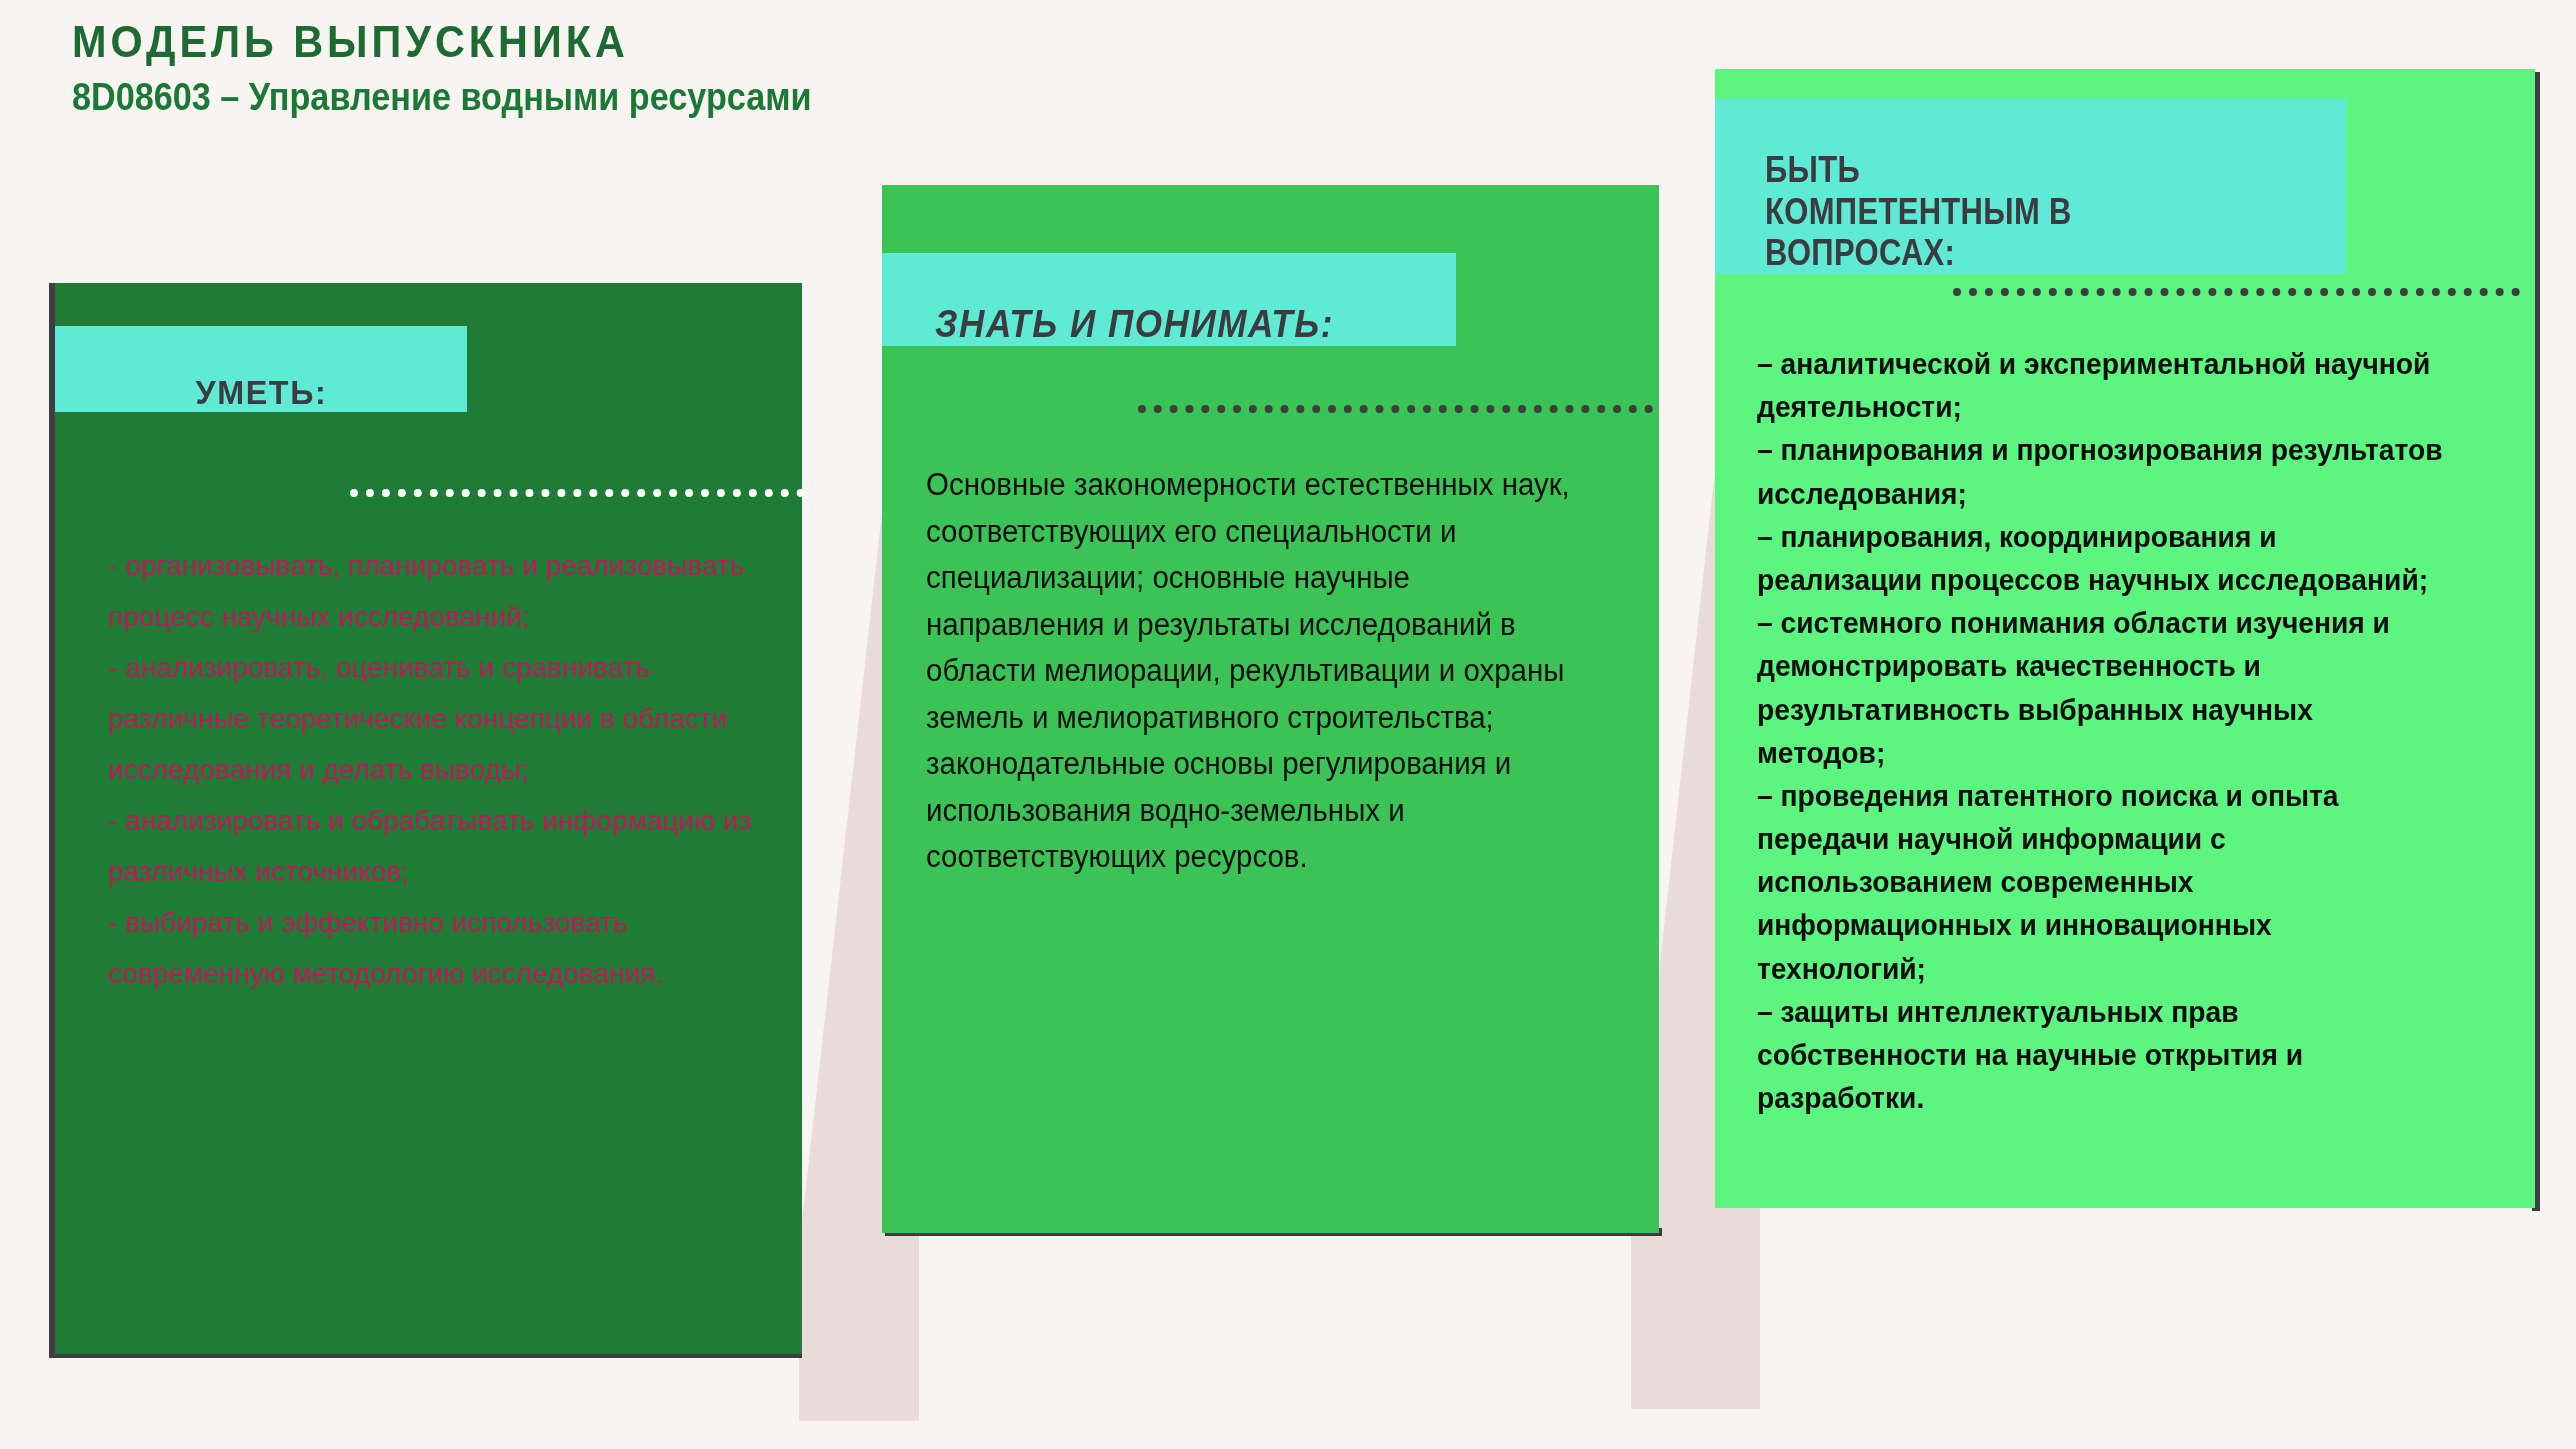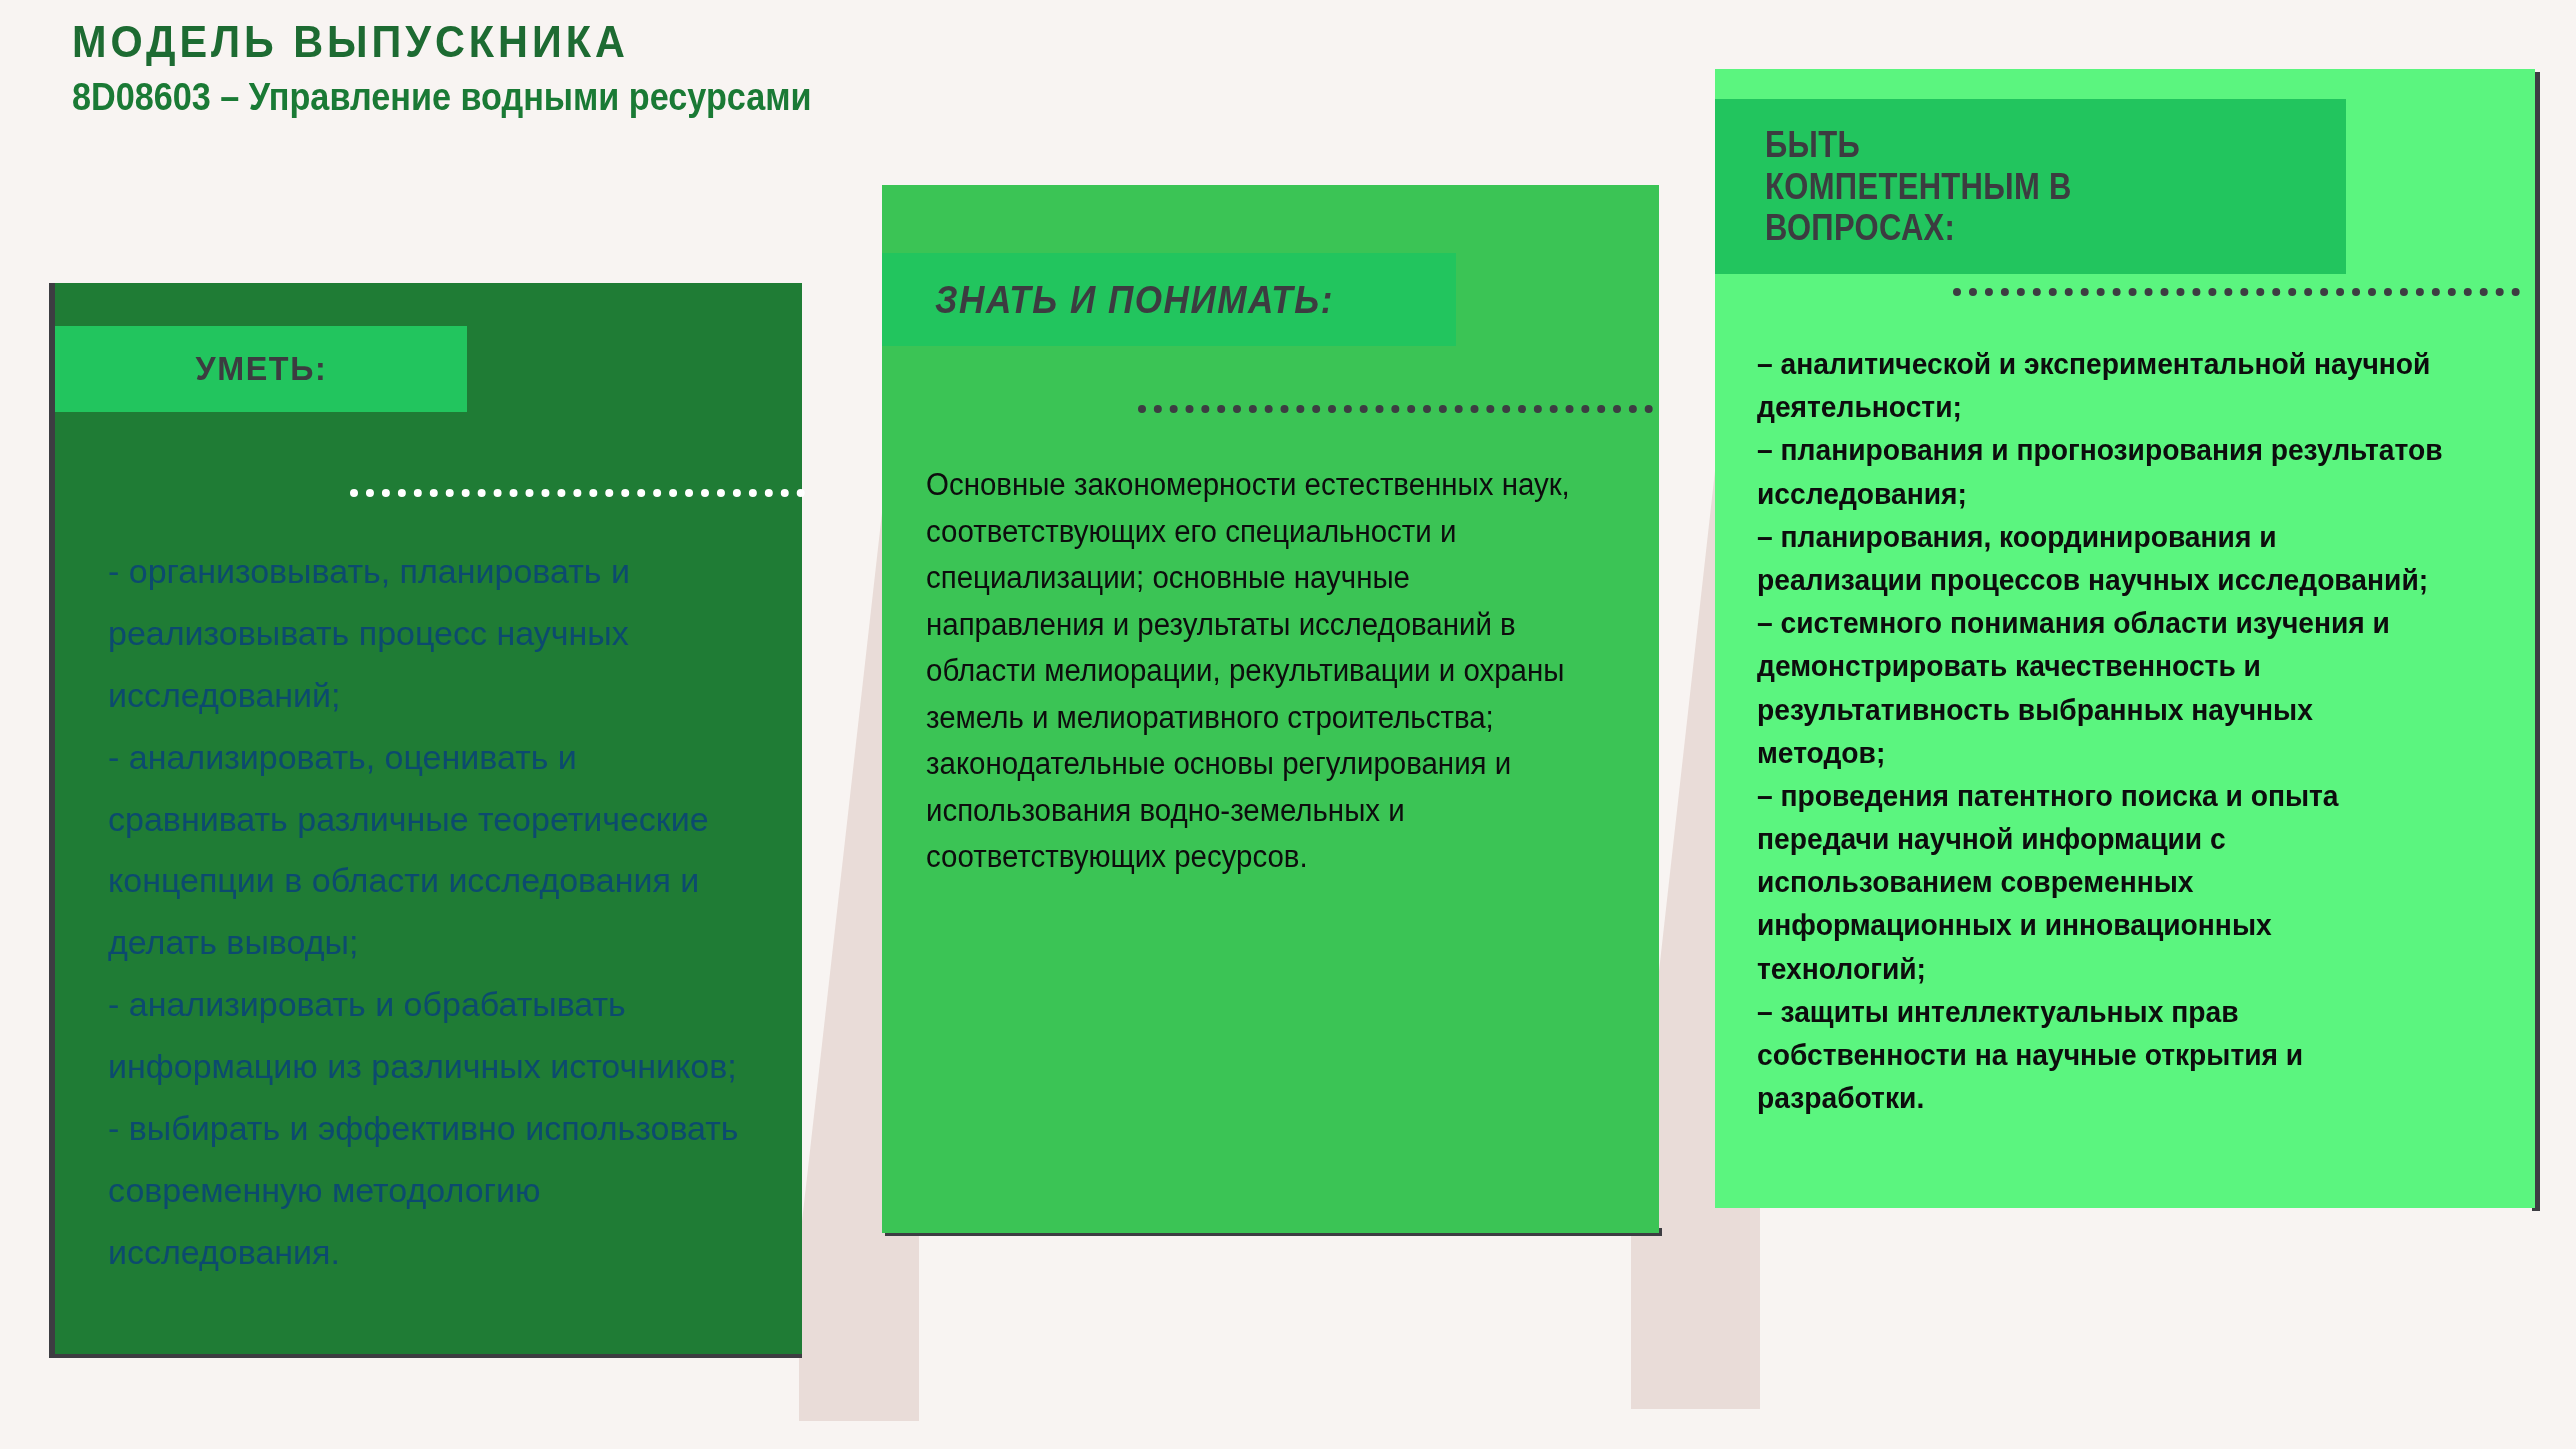--- a/index.html
+++ b/index.html
@@ -121,23 +121,23 @@
   #panel-3-shadow-right {
     left: 2532px;
     top: 72px;
     width: 7.7px;
     height: 1139px;
   }
 
   
   .header-card {
     position: absolute;
-    background: #22c55e;
+    background: #5eead4;
     display: flex;
-    align-items: center;
+    align-items: flex-end;
     box-sizing: border-box;
   }
   .header-text {
     font-family: "Liberation Sans Narrow", "Liberation Sans", sans-serif;
     font-weight: bold;
     color: #3c3c40;
     line-height: 1.16;
     white-space: pre-line;
   }
 
@@ -213,22 +213,22 @@
   .body-text {
     position: absolute;
     box-sizing: border-box;
     white-space: pre-line;
   }
 
   #body-1 {
     left: 108px;
     top: 541px;
     width: 653px;
-    color: #0c4a6e;
-    font-size: 34px;
+    color: #be185d;
+    font-size: 28px;
     line-height: 1.82;
   }
   #body-2 {
     left: 926px;
     top: 462px;
     width: 678px;
     color: #0d0d0d;
     font-size: 31px;
     line-height: 1.5;
     font-family: "Liberation Sans Narrow", "Liberation Sans", sans-serif;

